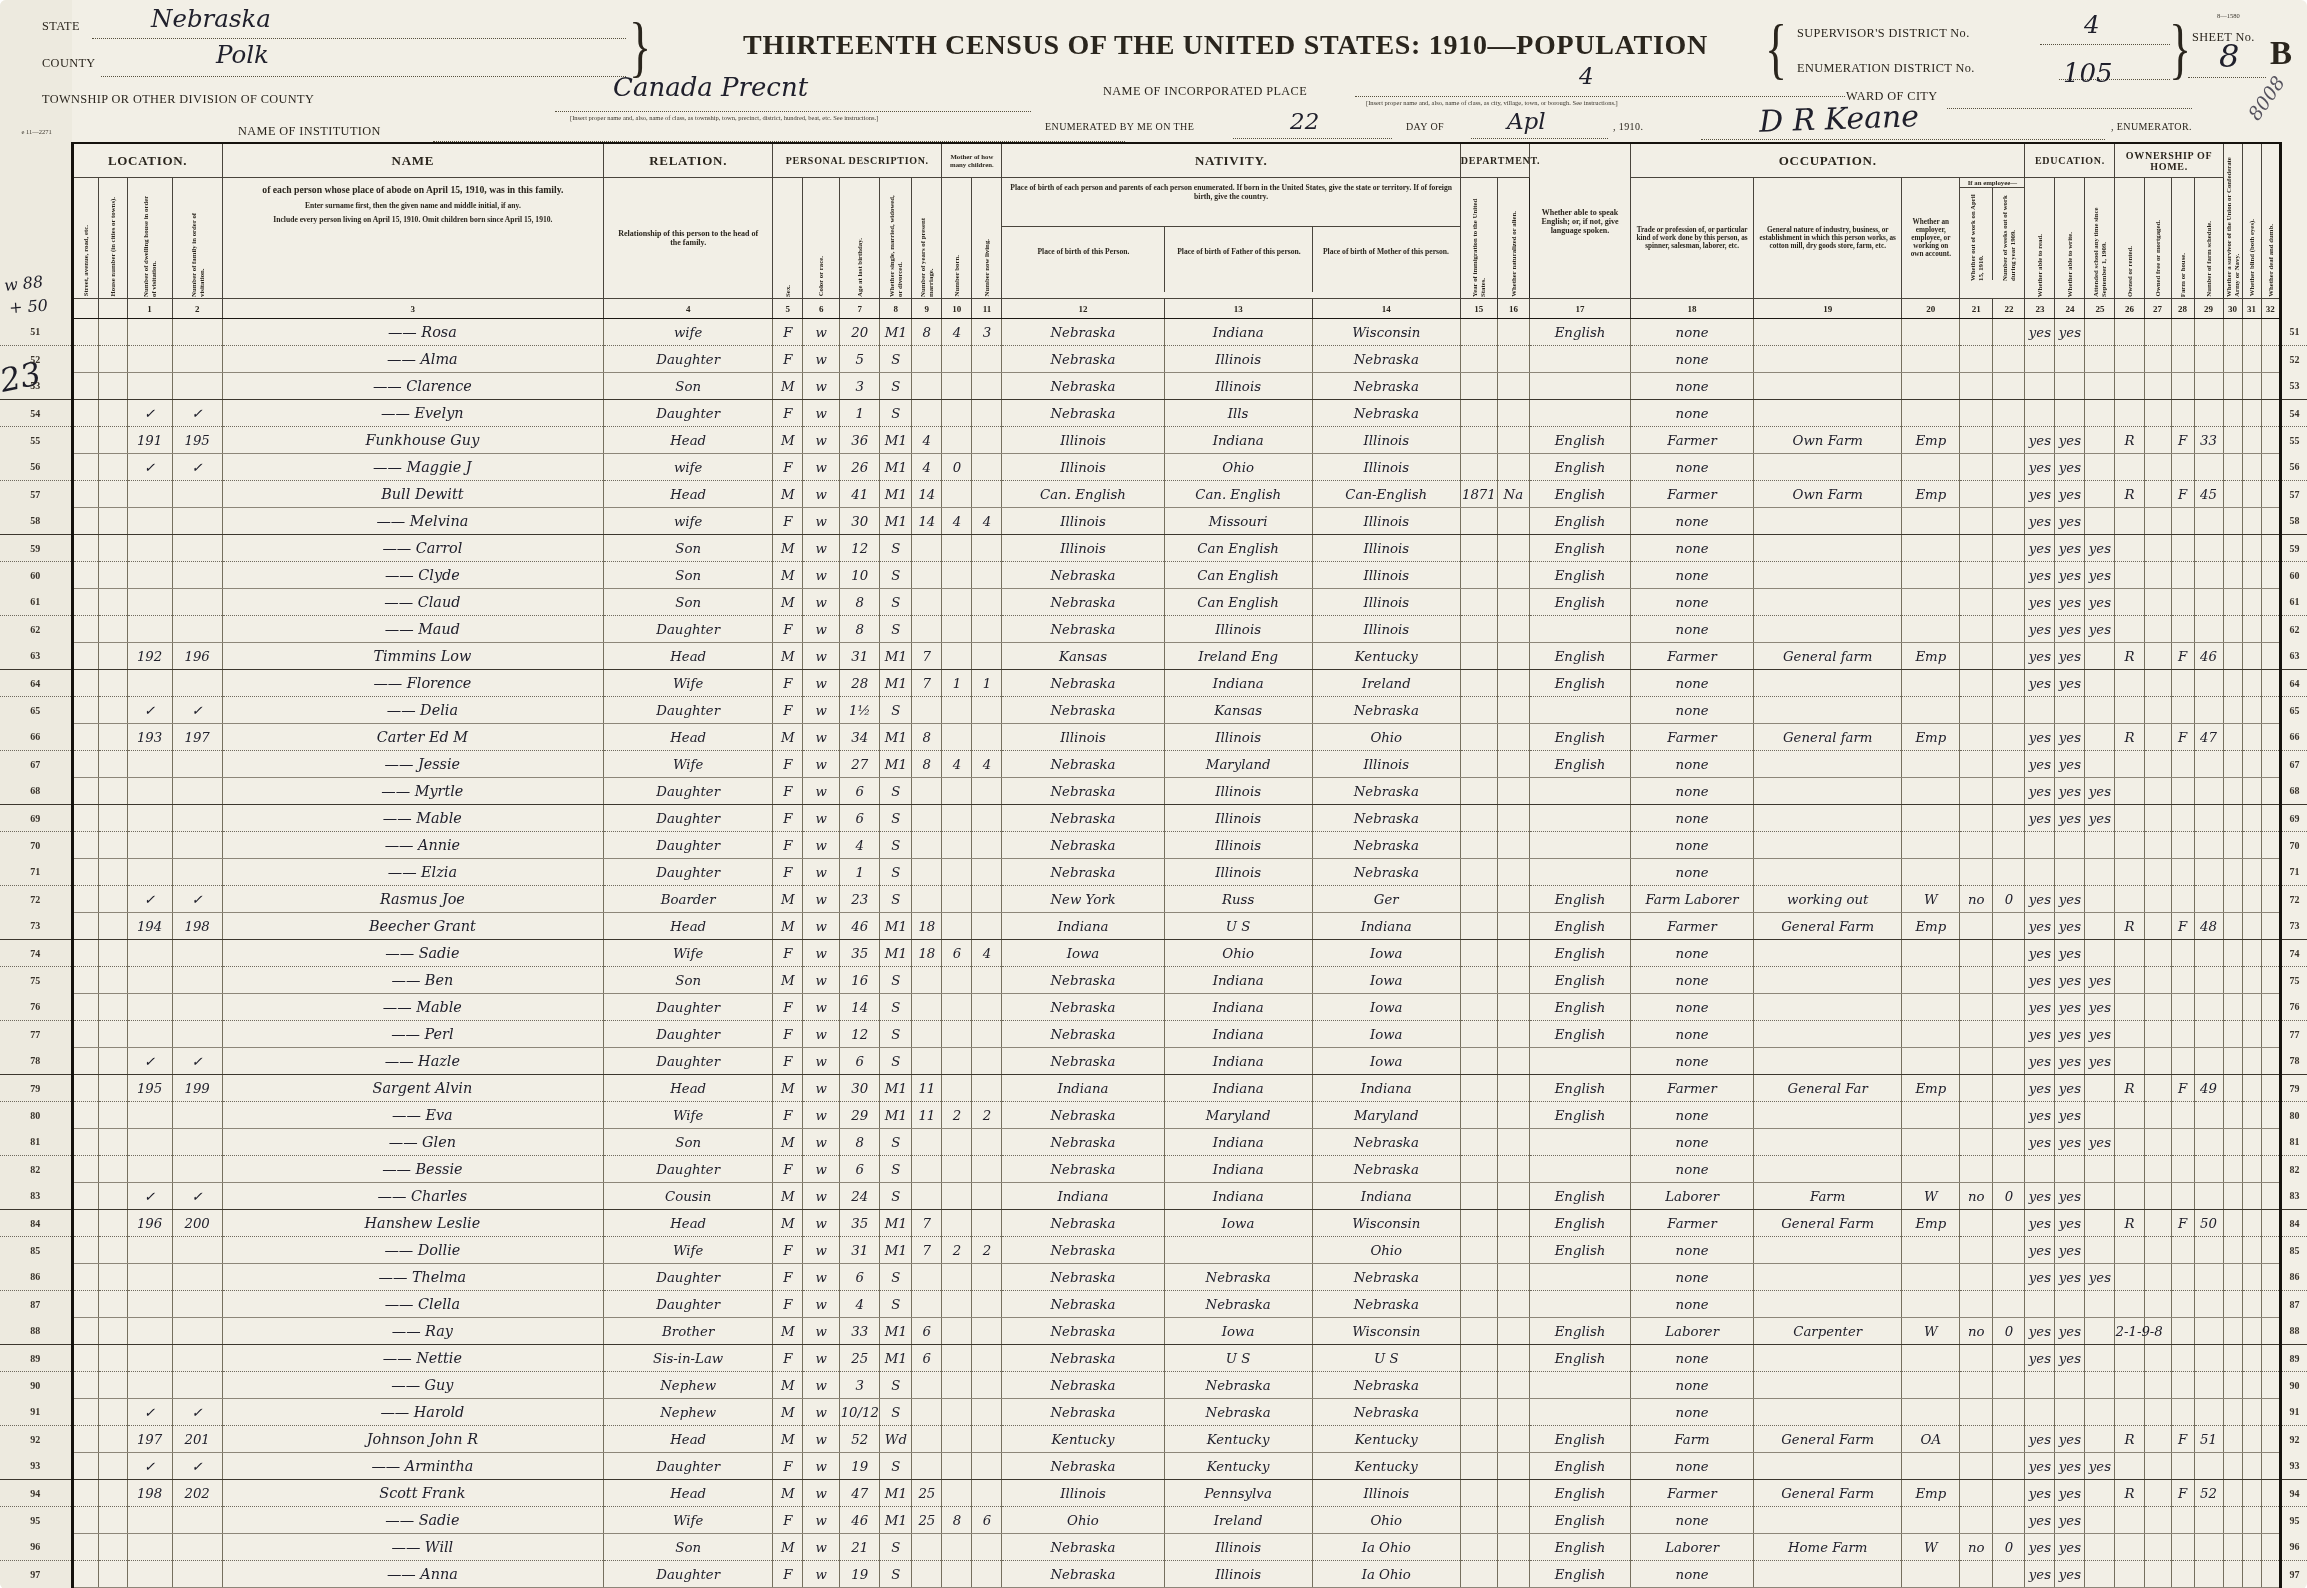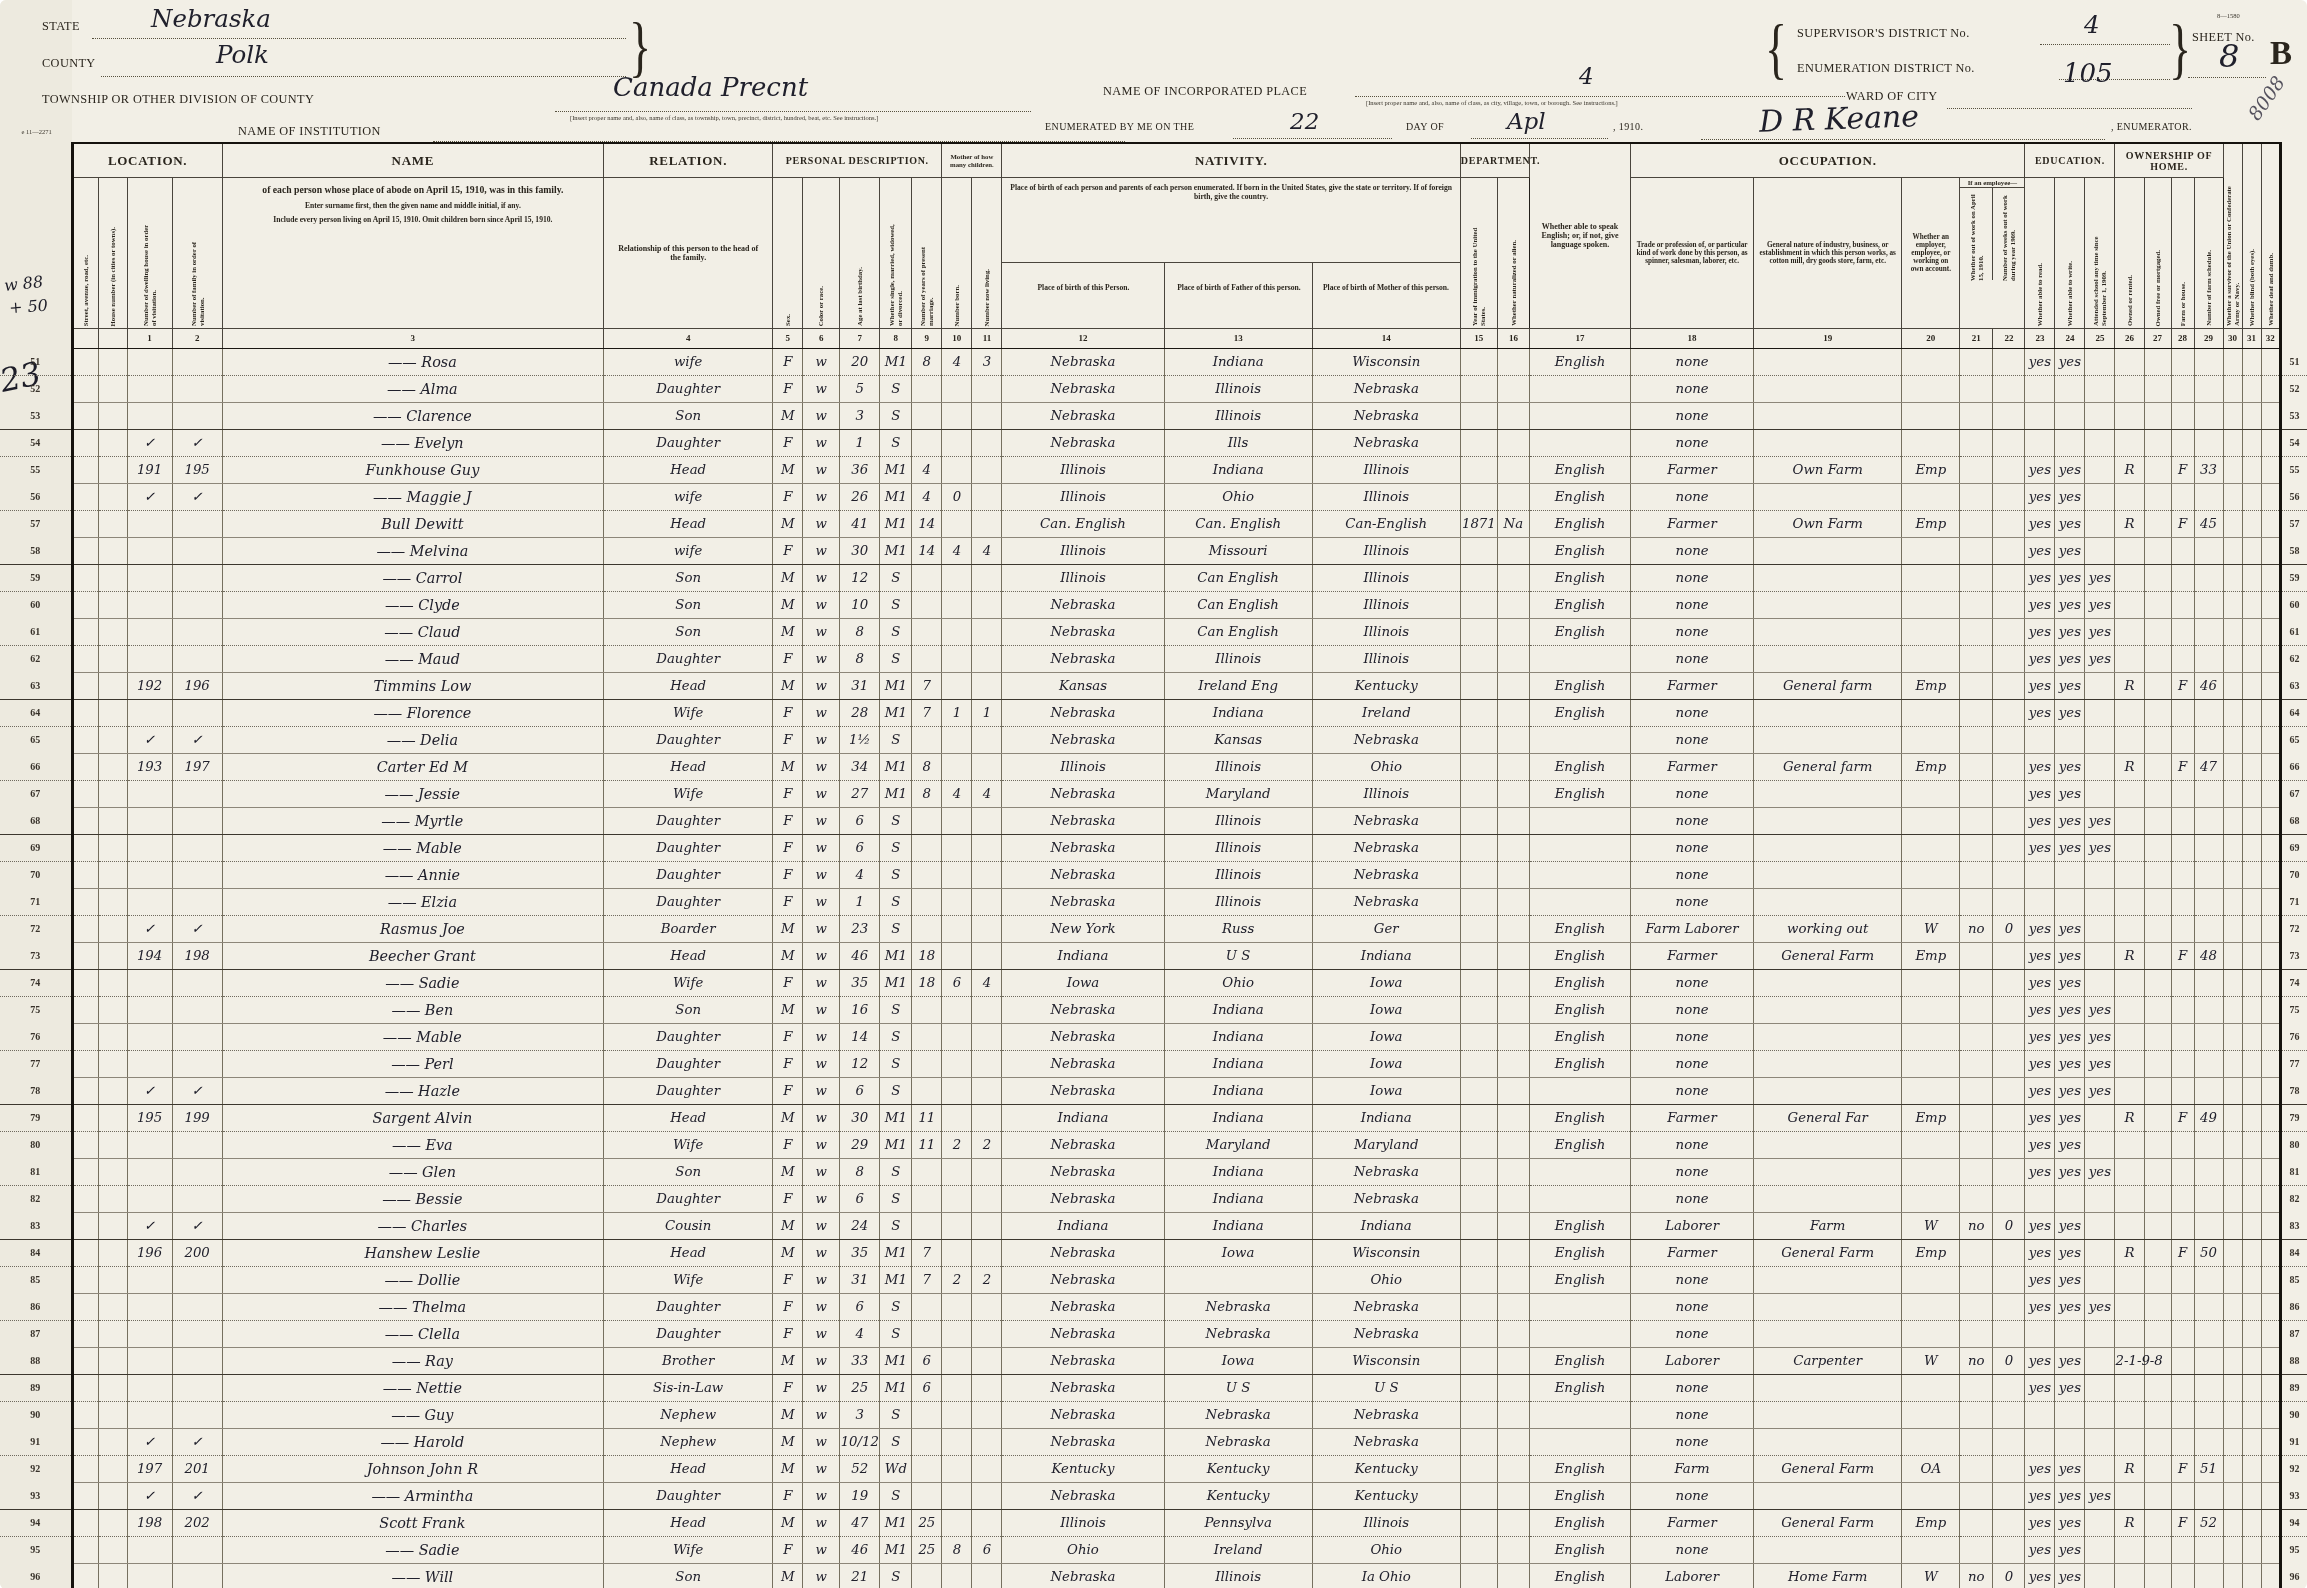--- a/index.html
+++ b/index.html
@@ -32,21 +32,21 @@
   .vlab{writing-mode:vertical-rl;transform:rotate(180deg);font-size:6.8px;font-weight:bold;line-height:1.12;max-height:108px;margin:1.4px auto;text-align:left;}
   .vlab.tall{max-height:141px;}
   .namehead{font-size:8px;text-align:center;padding:2.9px 7.2px;vertical-align:top;}
   .namehead .n1{font-size:9.7px;font-weight:bold;margin:2.9px 0 5.8px;}
   .namehead .n2,.namehead .n3{font-size:7.6px;font-weight:bold;margin:5px 0;}
   .relhead{font-size:8px;font-weight:bold;text-align:center;padding:0 10px;}
   .enghead{font-size:8px;font-weight:bold;text-align:center;padding:0 5.8px;}
   .occhead{font-size:7.2px;font-weight:bold;text-align:center;padding:0 4.3px;vertical-align:middle;}
   .nathead{vertical-align:top;}
   .natnote{font-size:7.6px;font-weight:bold;text-align:center;padding:4.3px 5.8px 2.9px;height:40px;}
-  .natsub{display:grid;grid-template-columns:162px 148px 146px;border-top:1.1px solid #4a453c;margin-top:36px;}
+  .natsub{display:grid;grid-template-columns:162px 148px 146px;border-top:1.1px solid #4a453c;}
   .natsub div{font-size:7.6px;font-weight:bold;text-align:center;padding-top:20px;height:45px;}
   .natsub div + div{border-left:0.7px solid #4a453c;}
   .ifemp{vertical-align:top;}
   .ifemp .t{font-size:6.8px;font-weight:bold;text-align:center;border-bottom:0.7px solid #4a453c;padding:0.7px 0;}
   .ifemp .g{display:grid;grid-template-columns:32px 32px;}
   .ifemp .g div{height:92px;}
   .ifemp .g div + div{border-left:0.7px solid #4a453c;}
   
   tbody td{border-left:0.7px solid #76705f;border-right:0.7px solid #76705f;border-bottom:1px solid #8d8679;
            height:26px;text-align:center;vertical-align:middle;overflow:visible;white-space:nowrap;}
@@ -79,20 +79,21 @@
   <div class="lab" style="left:42px;top:92px;">TOWNSHIP OR OTHER DIVISION OF COUNTY</div>
   <div class="dotline" style="left:555px;top:110px;width:476px;"></div>
   <div class="hw hwp" style="left:613px;top:72px;font-size:26px;">Canada Precnt</div>
   <div class="tiny" style="left:570px;top:114px;">[Insert proper name and, also, name of class, as township, town, precinct, district, hundred, beat, etc.   See instructions.]</div>
 
   <div class="tiny" style="left:21.6px;top:128px;">e 11—2271</div>
   <div class="lab" style="left:238px;top:124px;">NAME OF INSTITUTION</div>
   <div class="dotline" style="left:433px;top:140px;width:692px;"></div>
   <div class="tiny" style="left:469px;top:144px;">[Insert name of institution, if any, and indicate the lines on which the entries are made.   See instructions.]</div>
 
+  <div class="title">THIRTEENTH CENSUS OF THE UNITED STATES: 1910—POPULATION</div>
 
   <div class="lab" style="left:1103px;top:84px;">NAME OF INCORPORATED PLACE</div>
   <div class="dotline" style="left:1355px;top:95px;width:490px;"></div>
   <div class="hw hwp" style="left:1579px;top:63px;font-size:23px;">4</div>
   <div class="tiny" style="left:1366px;top:99px;">[Insert proper name and, also, name of class, as city, village, town, or borough.   See instructions.]</div>
 
   <div class="lab sm" style="left:1045px;top:121px;">ENUMERATED BY ME ON THE</div>
   <div class="dotline" style="left:1233px;top:137px;width:159px;"></div>
   <div class="hw hwp" style="left:1290px;top:108px;font-size:23px;">22</div>
   <div class="lab sm" style="left:1406px;top:121px;">DAY OF</div>

